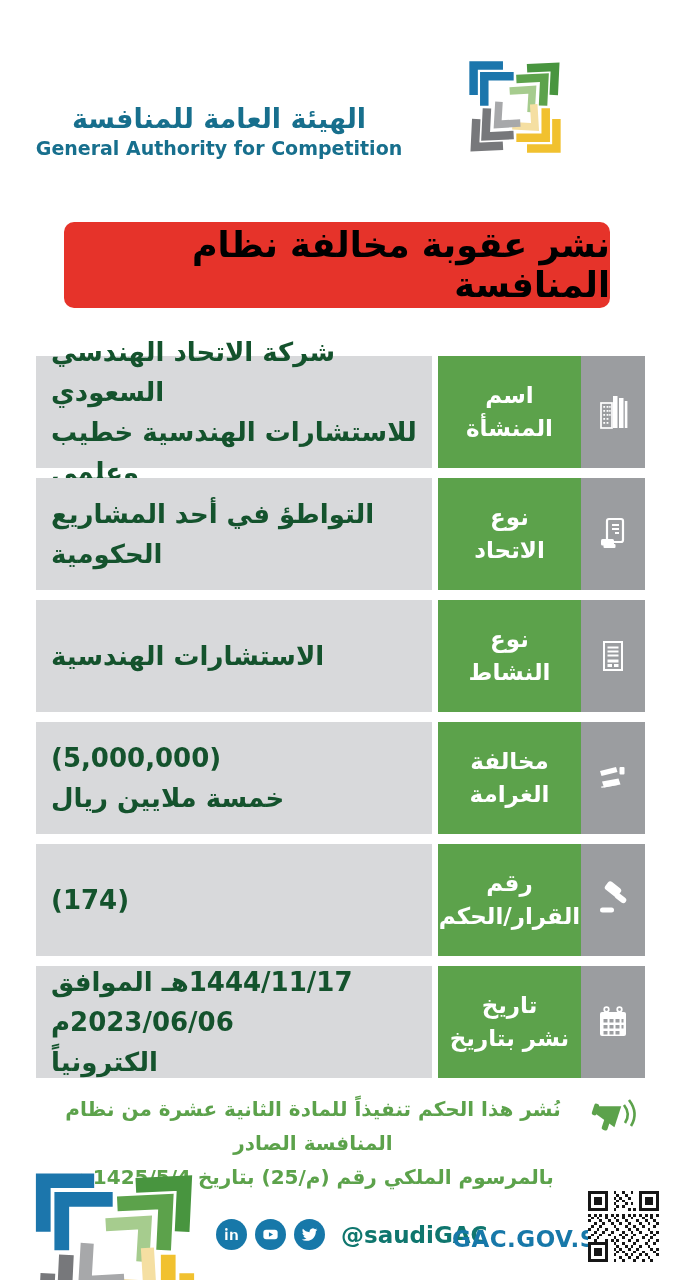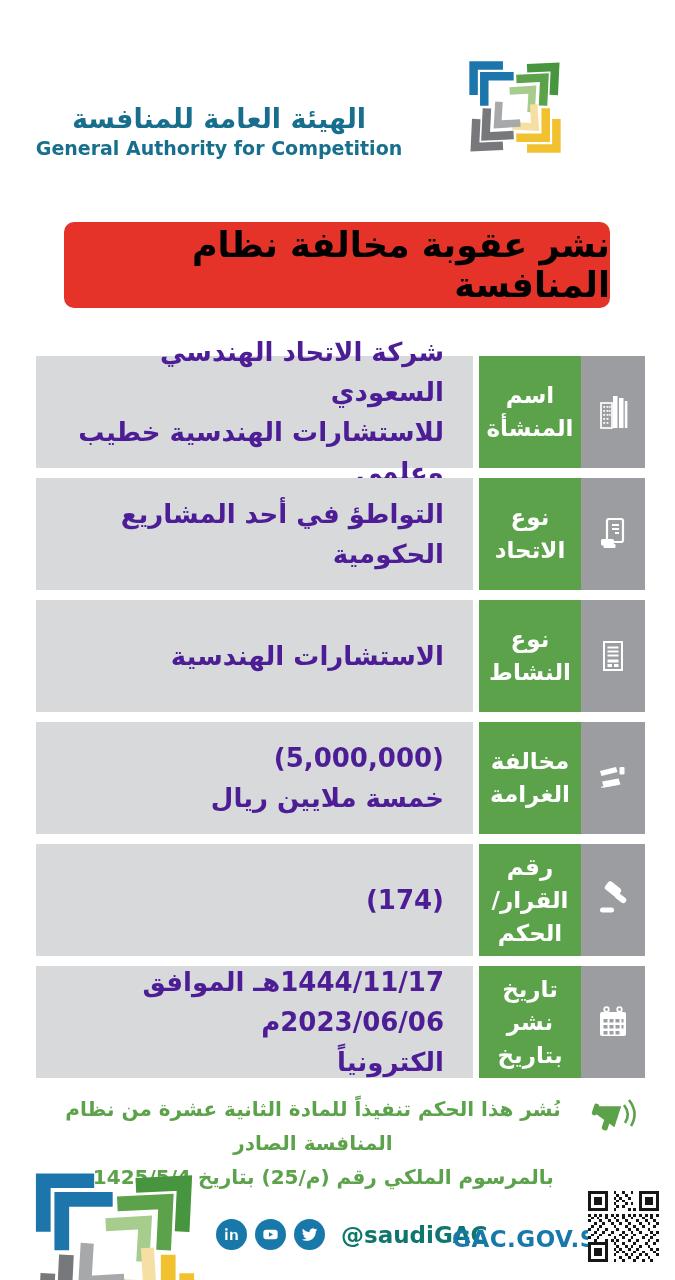--- a/index.html
+++ b/index.html
@@ -14,22 +14,22 @@
   .logo-mark{width:212px;height:170px;margin-left:-4px;flex:0 0 auto;}
 
   
   .banner{position:absolute;top:222px;left:64px;width:546px;height:86px;background:#E6332A;border-radius:10px;
           display:flex;align-items:center;justify-content:center;color:#000000;font-size:35px;font-weight:bold;direction:rtl;}
 
   
   .rows{position:absolute;top:356px;left:36px;width:609px;}
   .row{display:flex;height:112px;margin-bottom:10px;}
   .row-value{flex:1;margin-right:6px;background:#D8D9DB;display:flex;flex-direction:column;justify-content:center;
-             text-align:right;color:#4c1d95;font-size:26px;font-weight:bold;line-height:40px;direction:rtl;padding:0 29px;}
-  .row-label{width:102px;background:#5CA24B;color:#fff;display:flex;flex-direction:column;justify-content:center;
+             text-align:left;color:#14532d;font-size:26px;font-weight:bold;line-height:40px;direction:rtl;padding:0 15px;}
+  .row-label{width:143px;background:#5CA24B;color:#fff;display:flex;flex-direction:column;justify-content:center;
              text-align:center;font-size:23px;font-weight:bold;line-height:33px;direction:rtl;}
   .row-icon{width:64px;background:#9B9DA0;display:flex;align-items:center;justify-content:center;}
   .row-icon svg{width:40px;height:40px;}
   .row-value div:empty,.row-label div:empty{display:none;}
 
   
   .note{position:absolute;top:1092px;left:40px;width:602px;display:flex;align-items:flex-start;}
   .note-text{flex:1;text-align:center;color:#5CA24B;font-size:20px;font-weight:bold;line-height:34px;direction:rtl;}
   .note-icon{width:54px;height:54px;margin-left:2px;flex:0 0 auto;}
 

